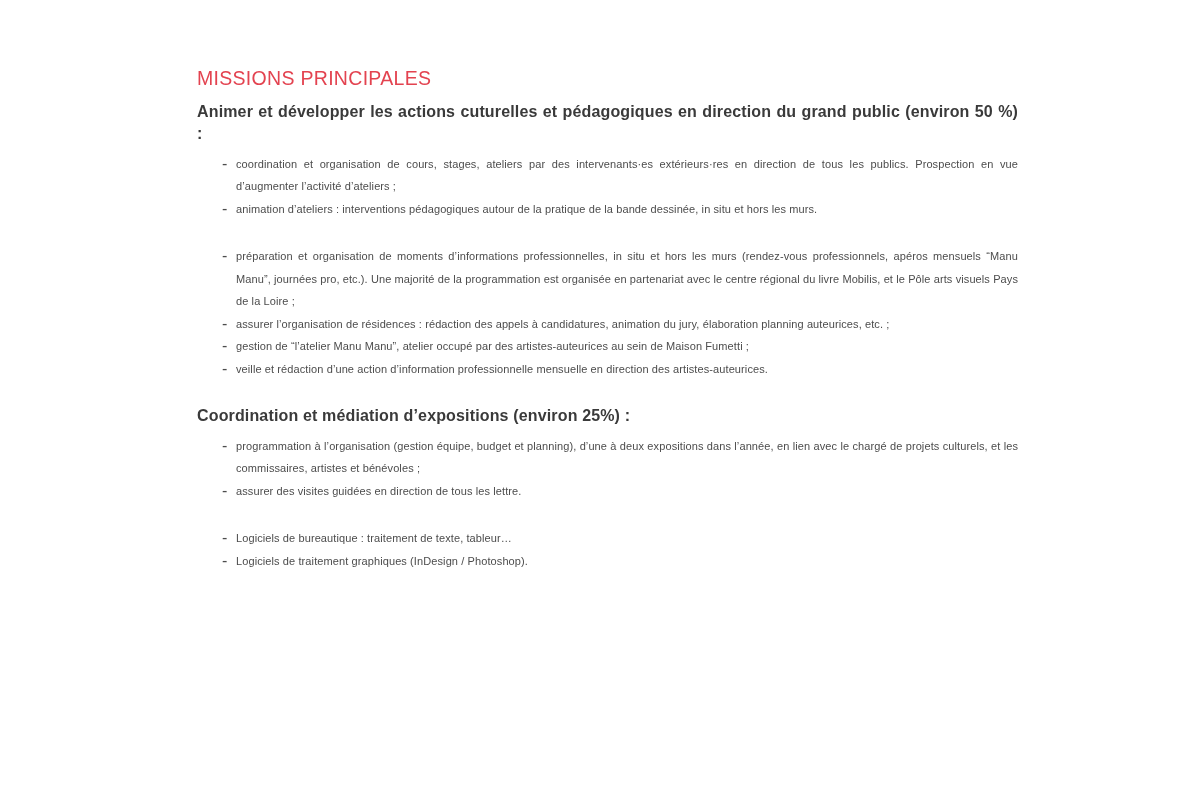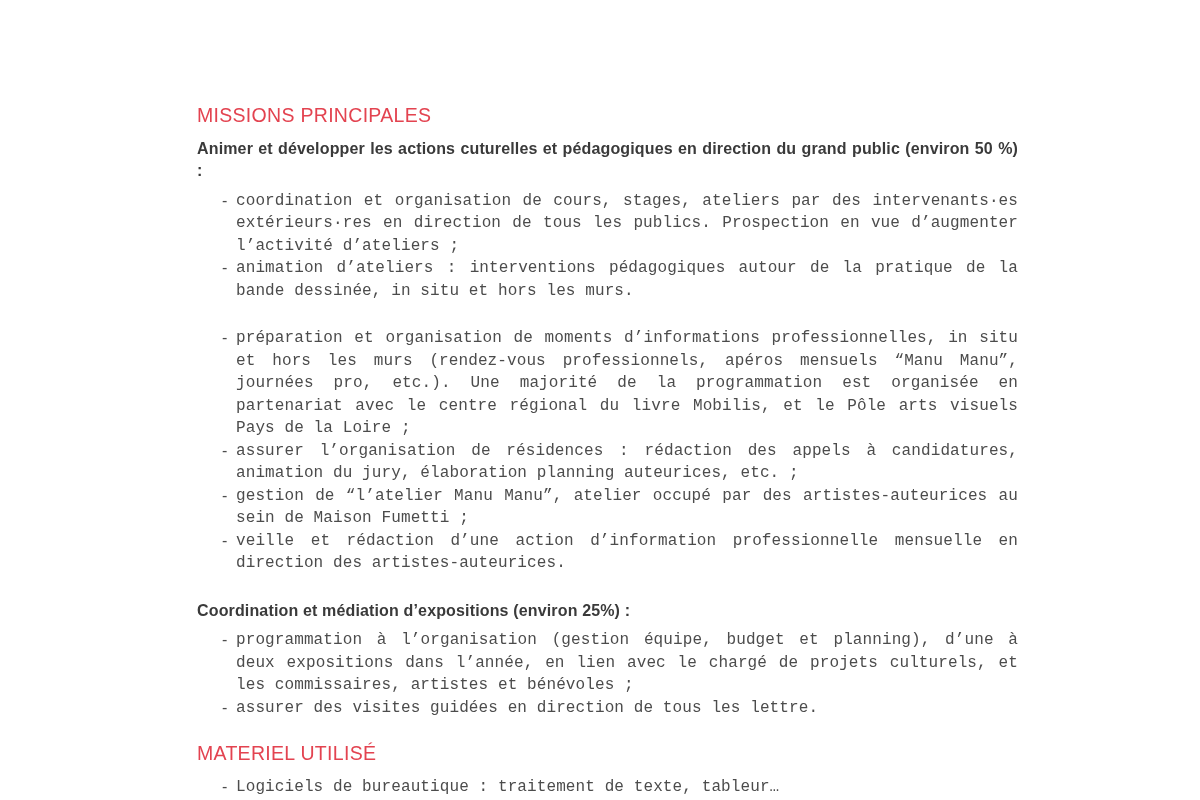--- a/index.html
+++ b/index.html
@@ -3,21 +3,21 @@
 <meta charset="utf-8">
 <style>
   * { margin: 0; padding: 0; box-sizing: border-box; }
   html, body { background: #ffffff; }
   .page {
     position: relative;
     width: 1200px;
     height: 800px;
     background: var(--page-bg, #ffffff);
     font-family: "Liberation Sans", sans-serif;
-    padding: 106px 182px 0 197px;
+    padding: 69px 182px 0 197px;
     overflow: hidden;
   }
   .red-heading {
     font-size: 19.5px;
     font-weight: 400;
     letter-spacing: 0.3px;
     color: var(--accent, #e34350);
     margin-bottom: 12px;
     line-height: 1;
   }
@@ -36,26 +36,25 @@
   .bullets { margin-left: 25px; }
   .bullet { display: flex; }
   .dash {
     flex: 0 0 14px;
     font-size: 16px;
     line-height: 22.5px;
     color: var(--body-text, #4c4c4c);
   }
   .btext {
     flex: 1 1 auto;
-    font-size: 16px;
+    font-size: 11px;
     line-height: 22.5px;
     letter-spacing: 0.1px;
     color: var(--body-text, #4c4c4c);
     text-align: justify;
-    font-family: Liberation Mono, monospace;
   }
 </style>
 </head>
 <body>
 
 <div class="page">
 
   <section class="doc-section">
     <h2 class="red-heading">MISSIONS PRINCIPALES</h2>
 
@@ -103,21 +102,20 @@
         </div>
         <div class="bullet">
           <span class="dash">-</span>
           <span class="btext">assurer des visites guidées en direction de tous les lettre.</span>
         </div>
       </div>
     </div>
   </section>
 
   <section class="doc-section">
-    <h2 class="red-heading">MATERIEL UTILISÉ</h2>
     <div class="bullets">
       <div class="bullet">
         <span class="dash">-</span>
         <span class="btext">Logiciels de bureautique : traitement de texte, tableur…</span>
       </div>
       <div class="bullet">
         <span class="dash">-</span>
         <span class="btext">Logiciels de traitement graphiques (InDesign / Photoshop).</span>
       </div>
     </div>

